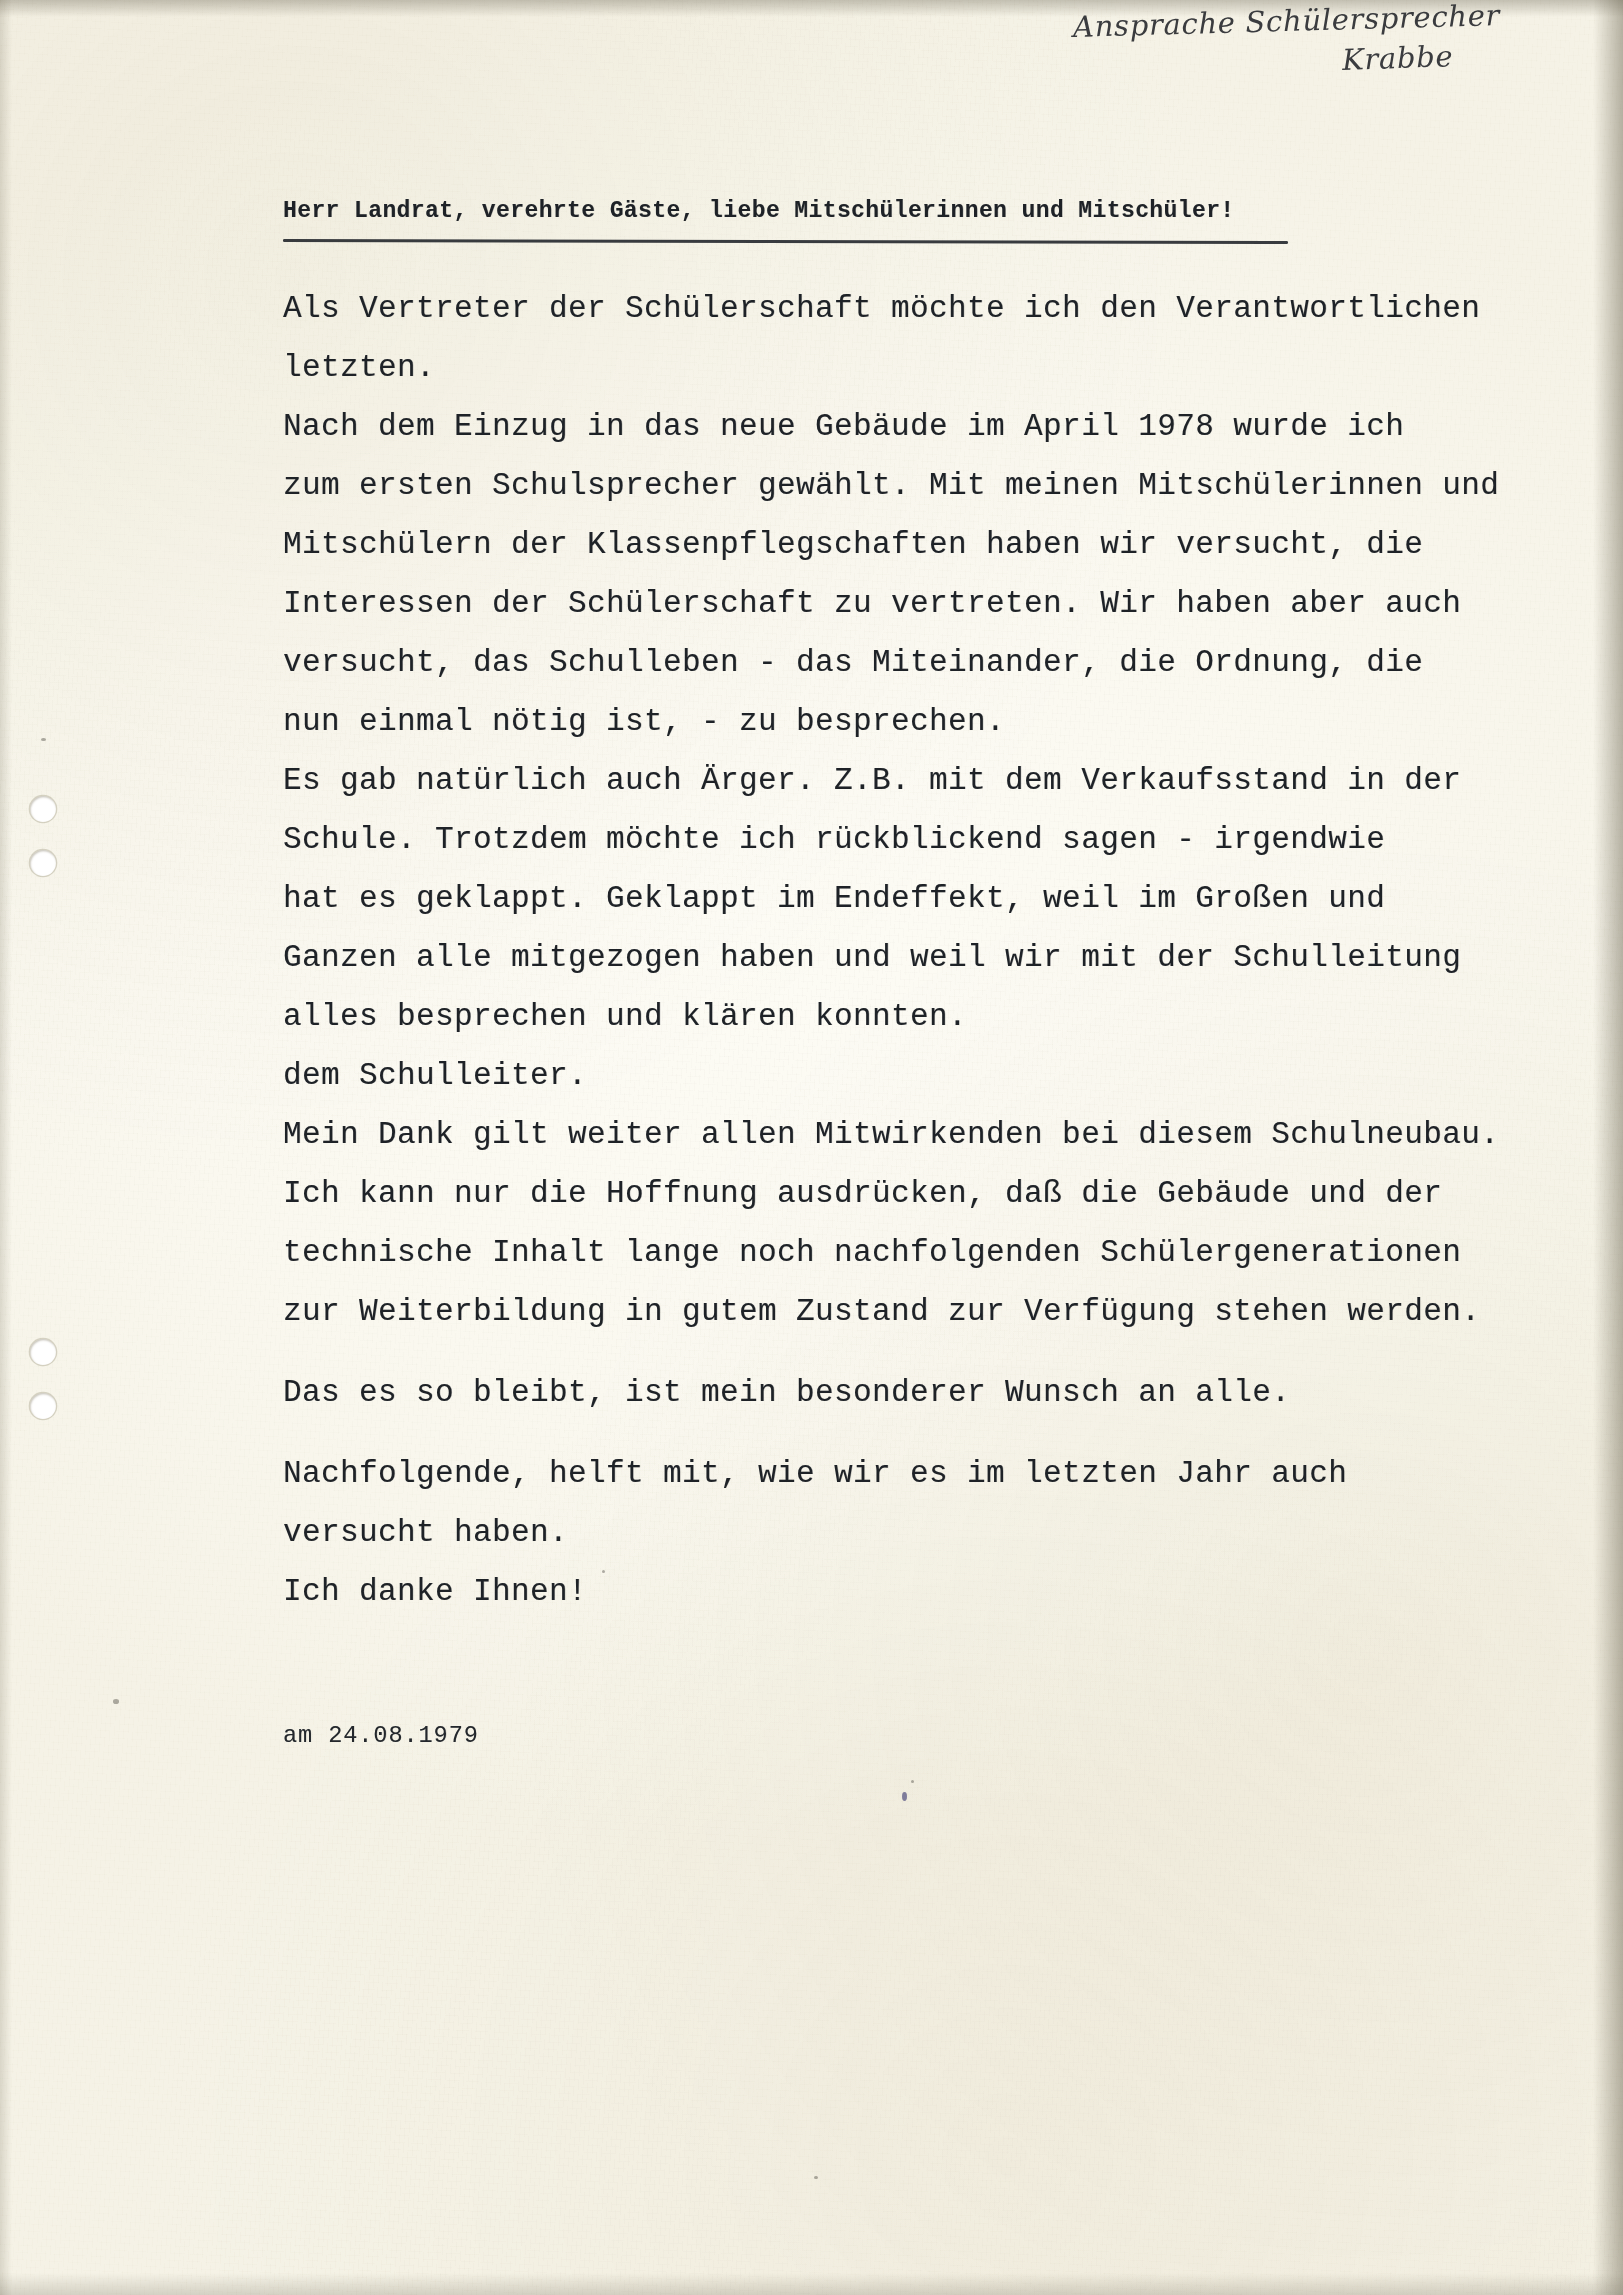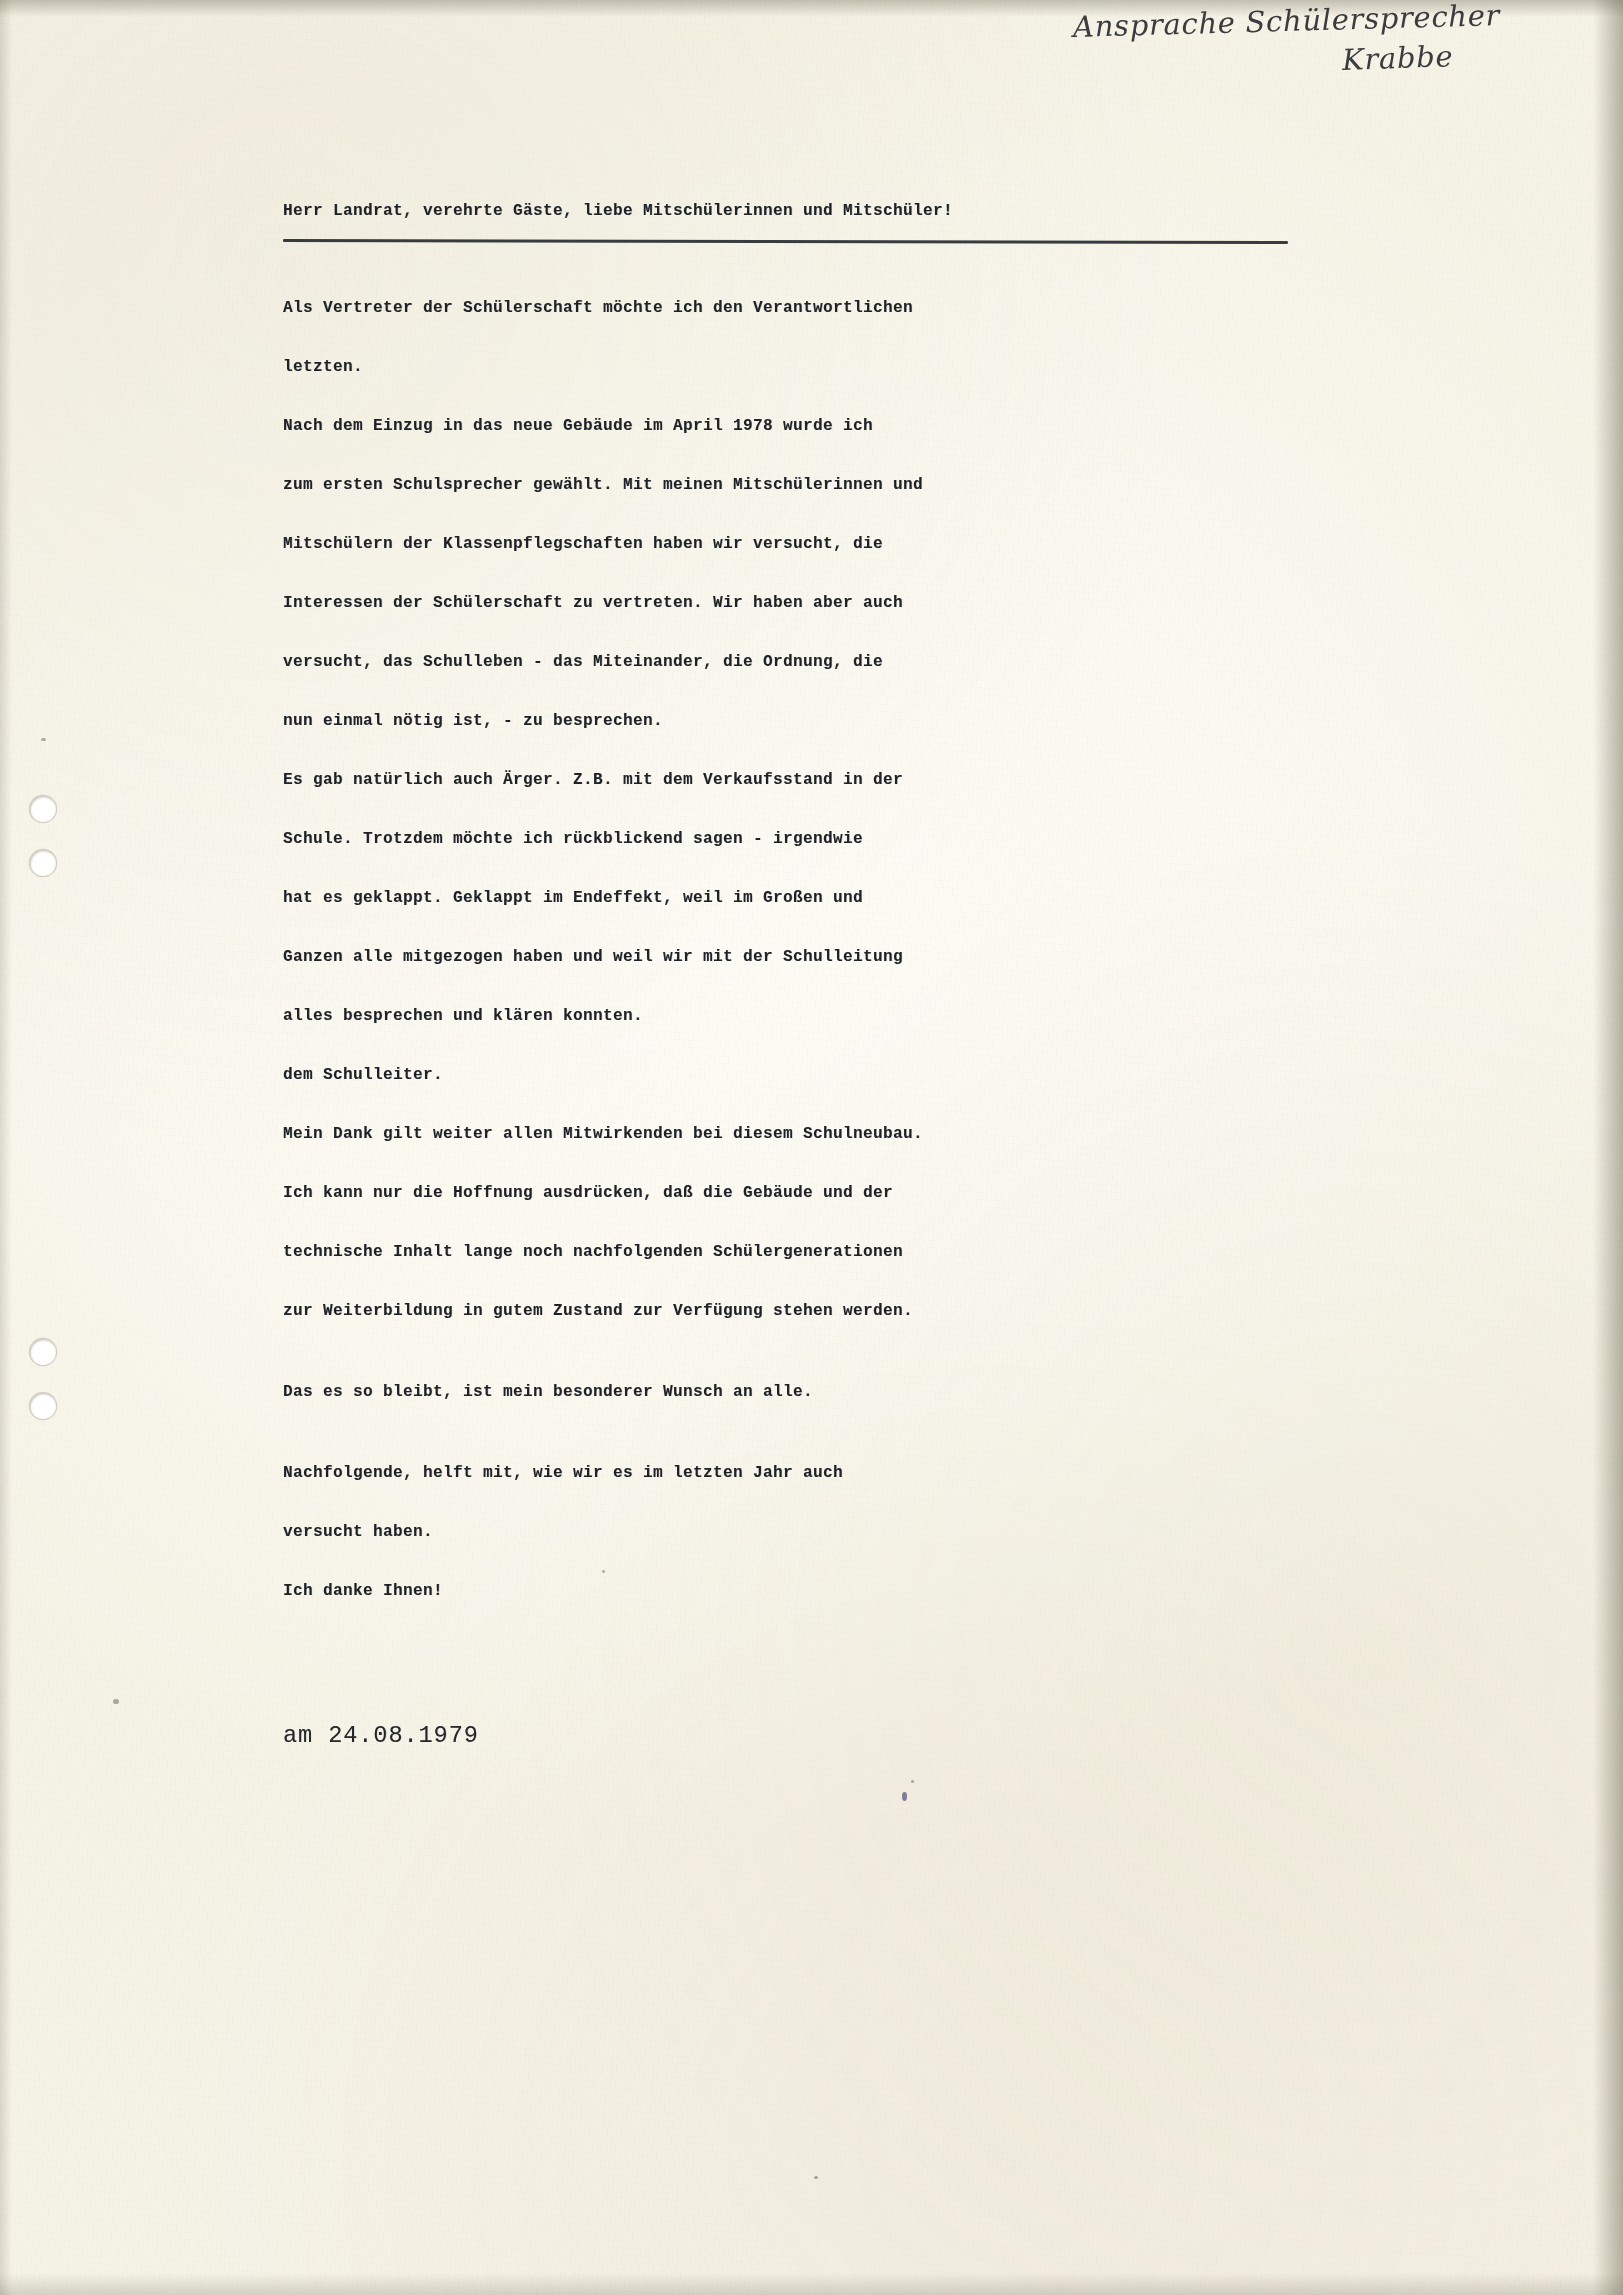--- a/index.html
+++ b/index.html
@@ -93,32 +93,32 @@
 
   
   #typed {
     position: absolute;
     left: 283px;
     top: 196px;
     width: 1113px;
   }
 
   .tline {
-    font-size: 16px;
+    font-size: 31px;
     line-height: 59px;
     letter-spacing: 0.4px;
     color: #1e2227;
     white-space: pre;
-    font-weight: 700;
+    font-weight: 400;
     text-shadow: 0.5px 0.3px 0 rgba(40,44,50,.30);
   }
 
   
   #heading {
-    font-size: 16px;
+    font-size: 23px;
     line-height: 30px;
     letter-spacing: 0.4px;
     font-weight: 700;
     color: #1e2227;
     white-space: pre;
     text-shadow: 0.4px 0.3px 0 rgba(40,44,50,.30);
   }
   #heading-rule {
     margin-top: 14.4px;
     width: 1005px;

